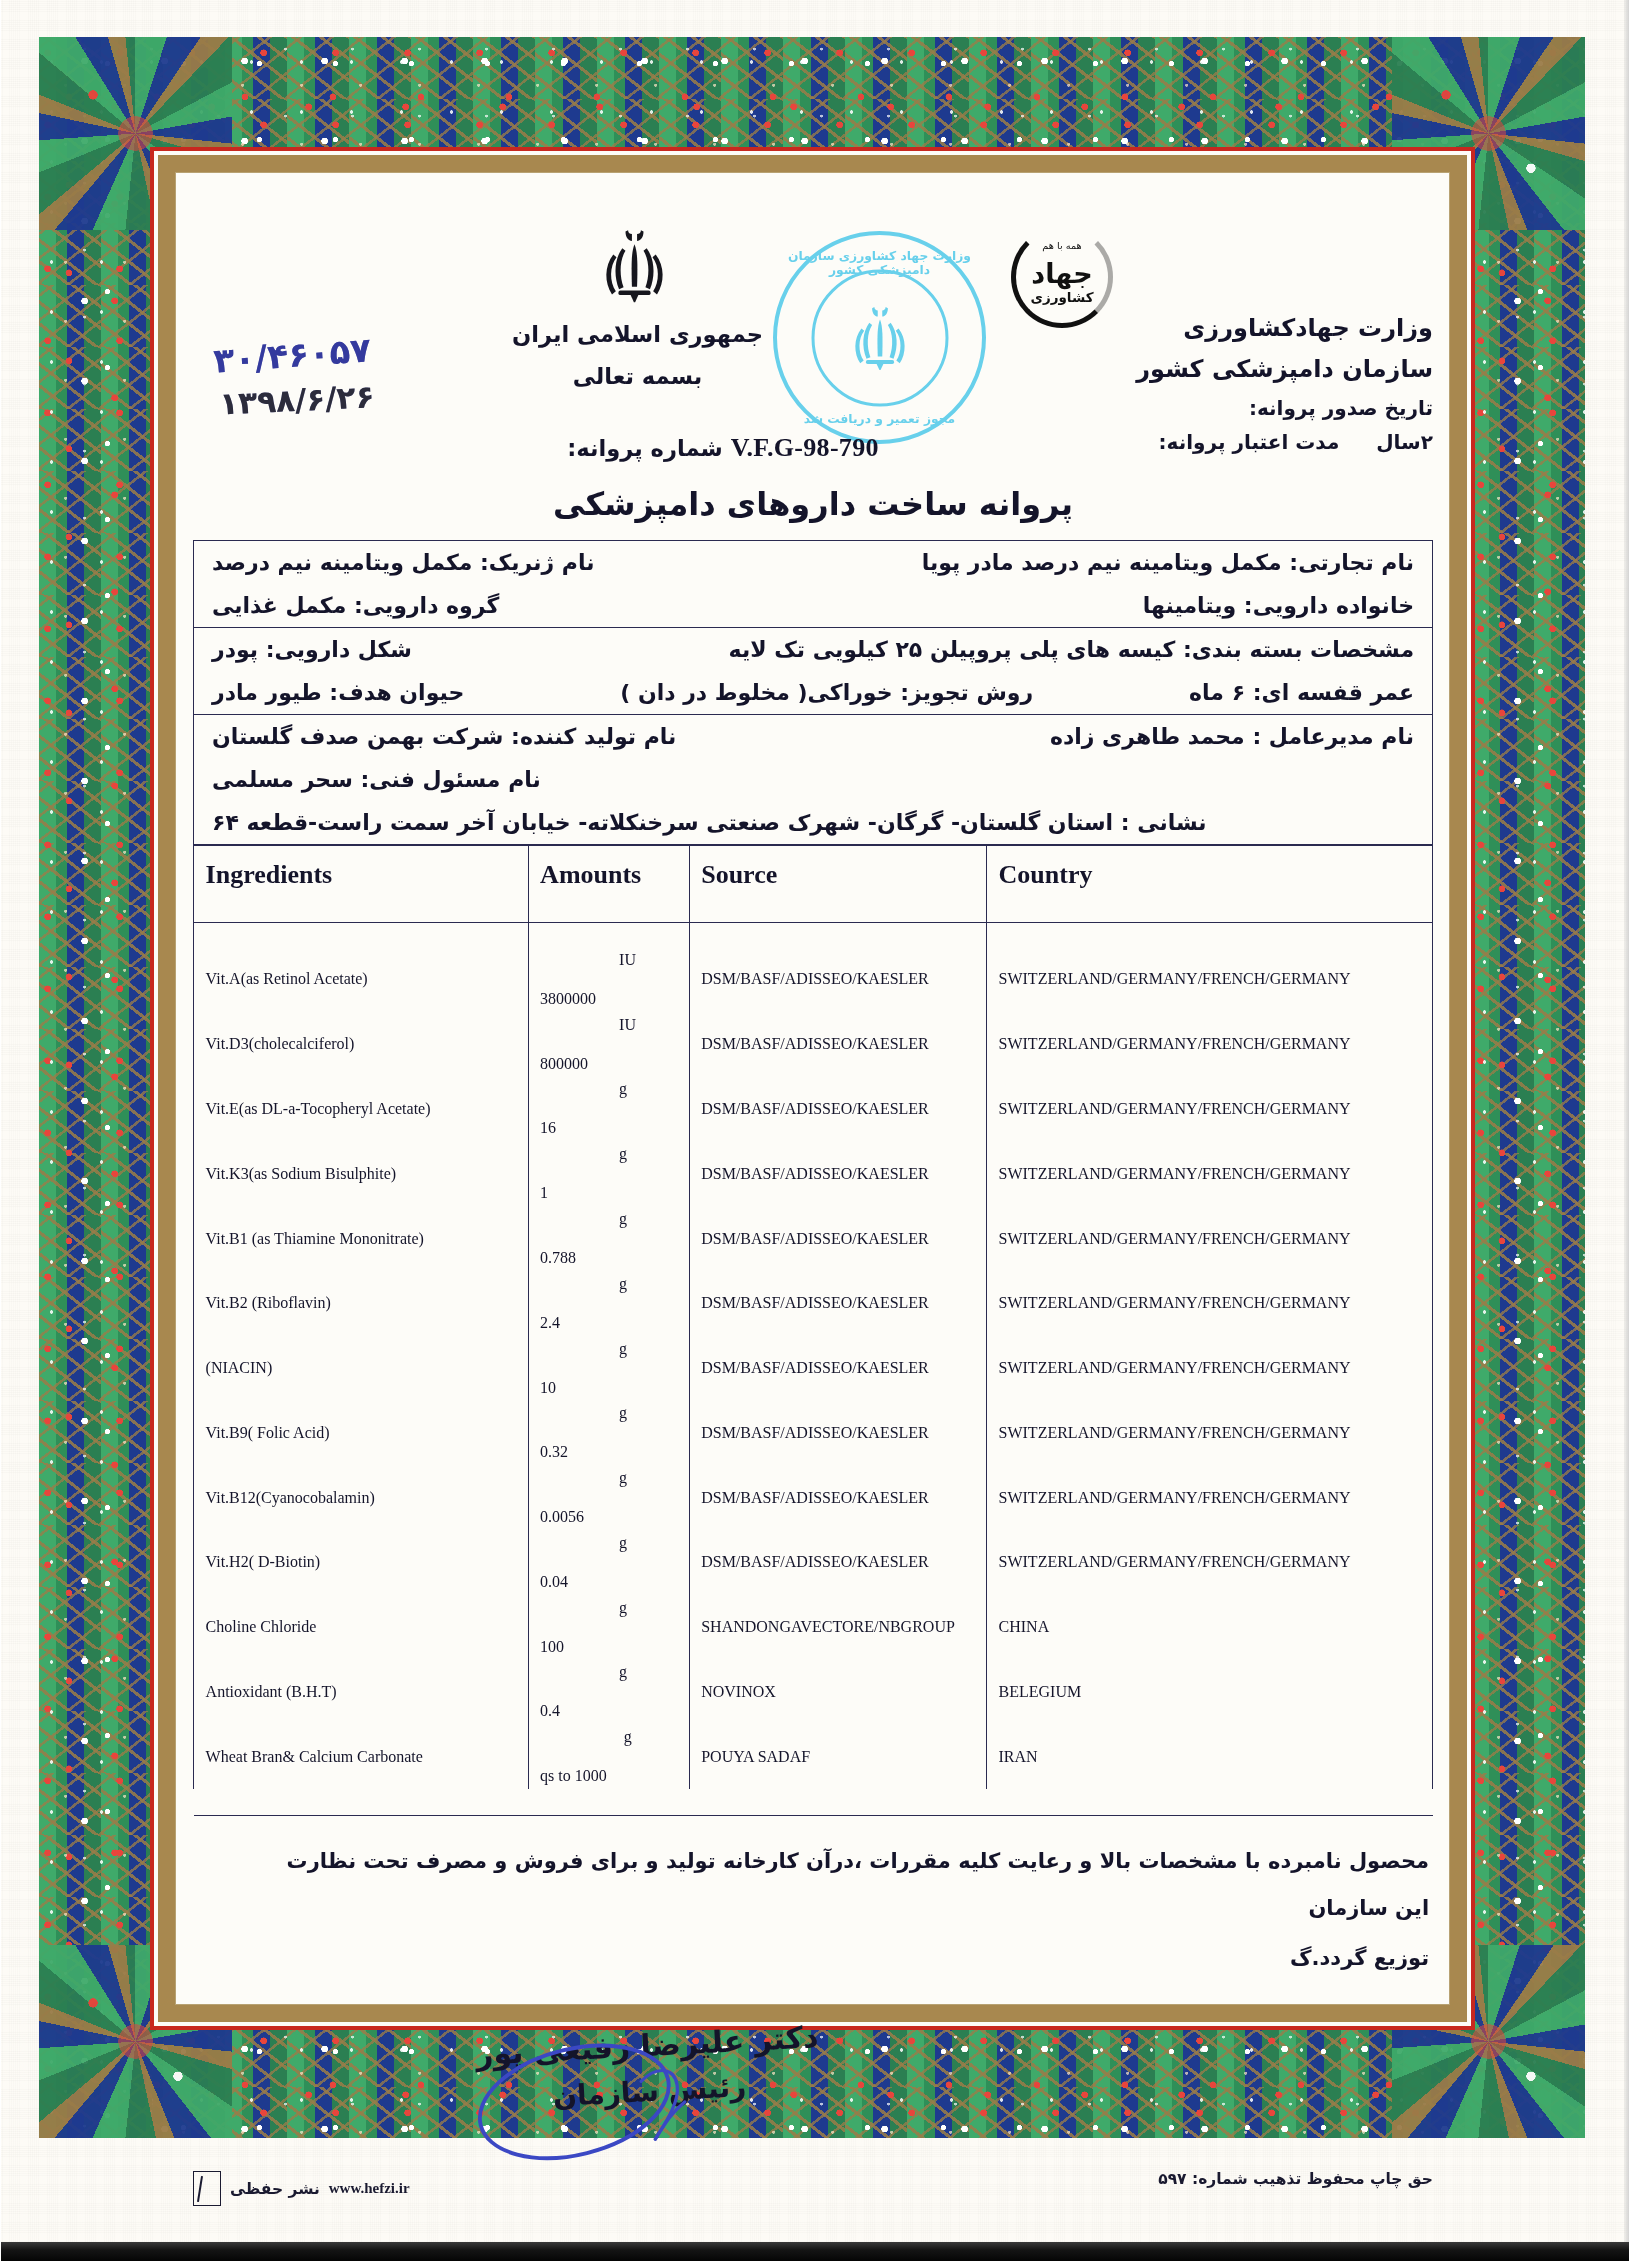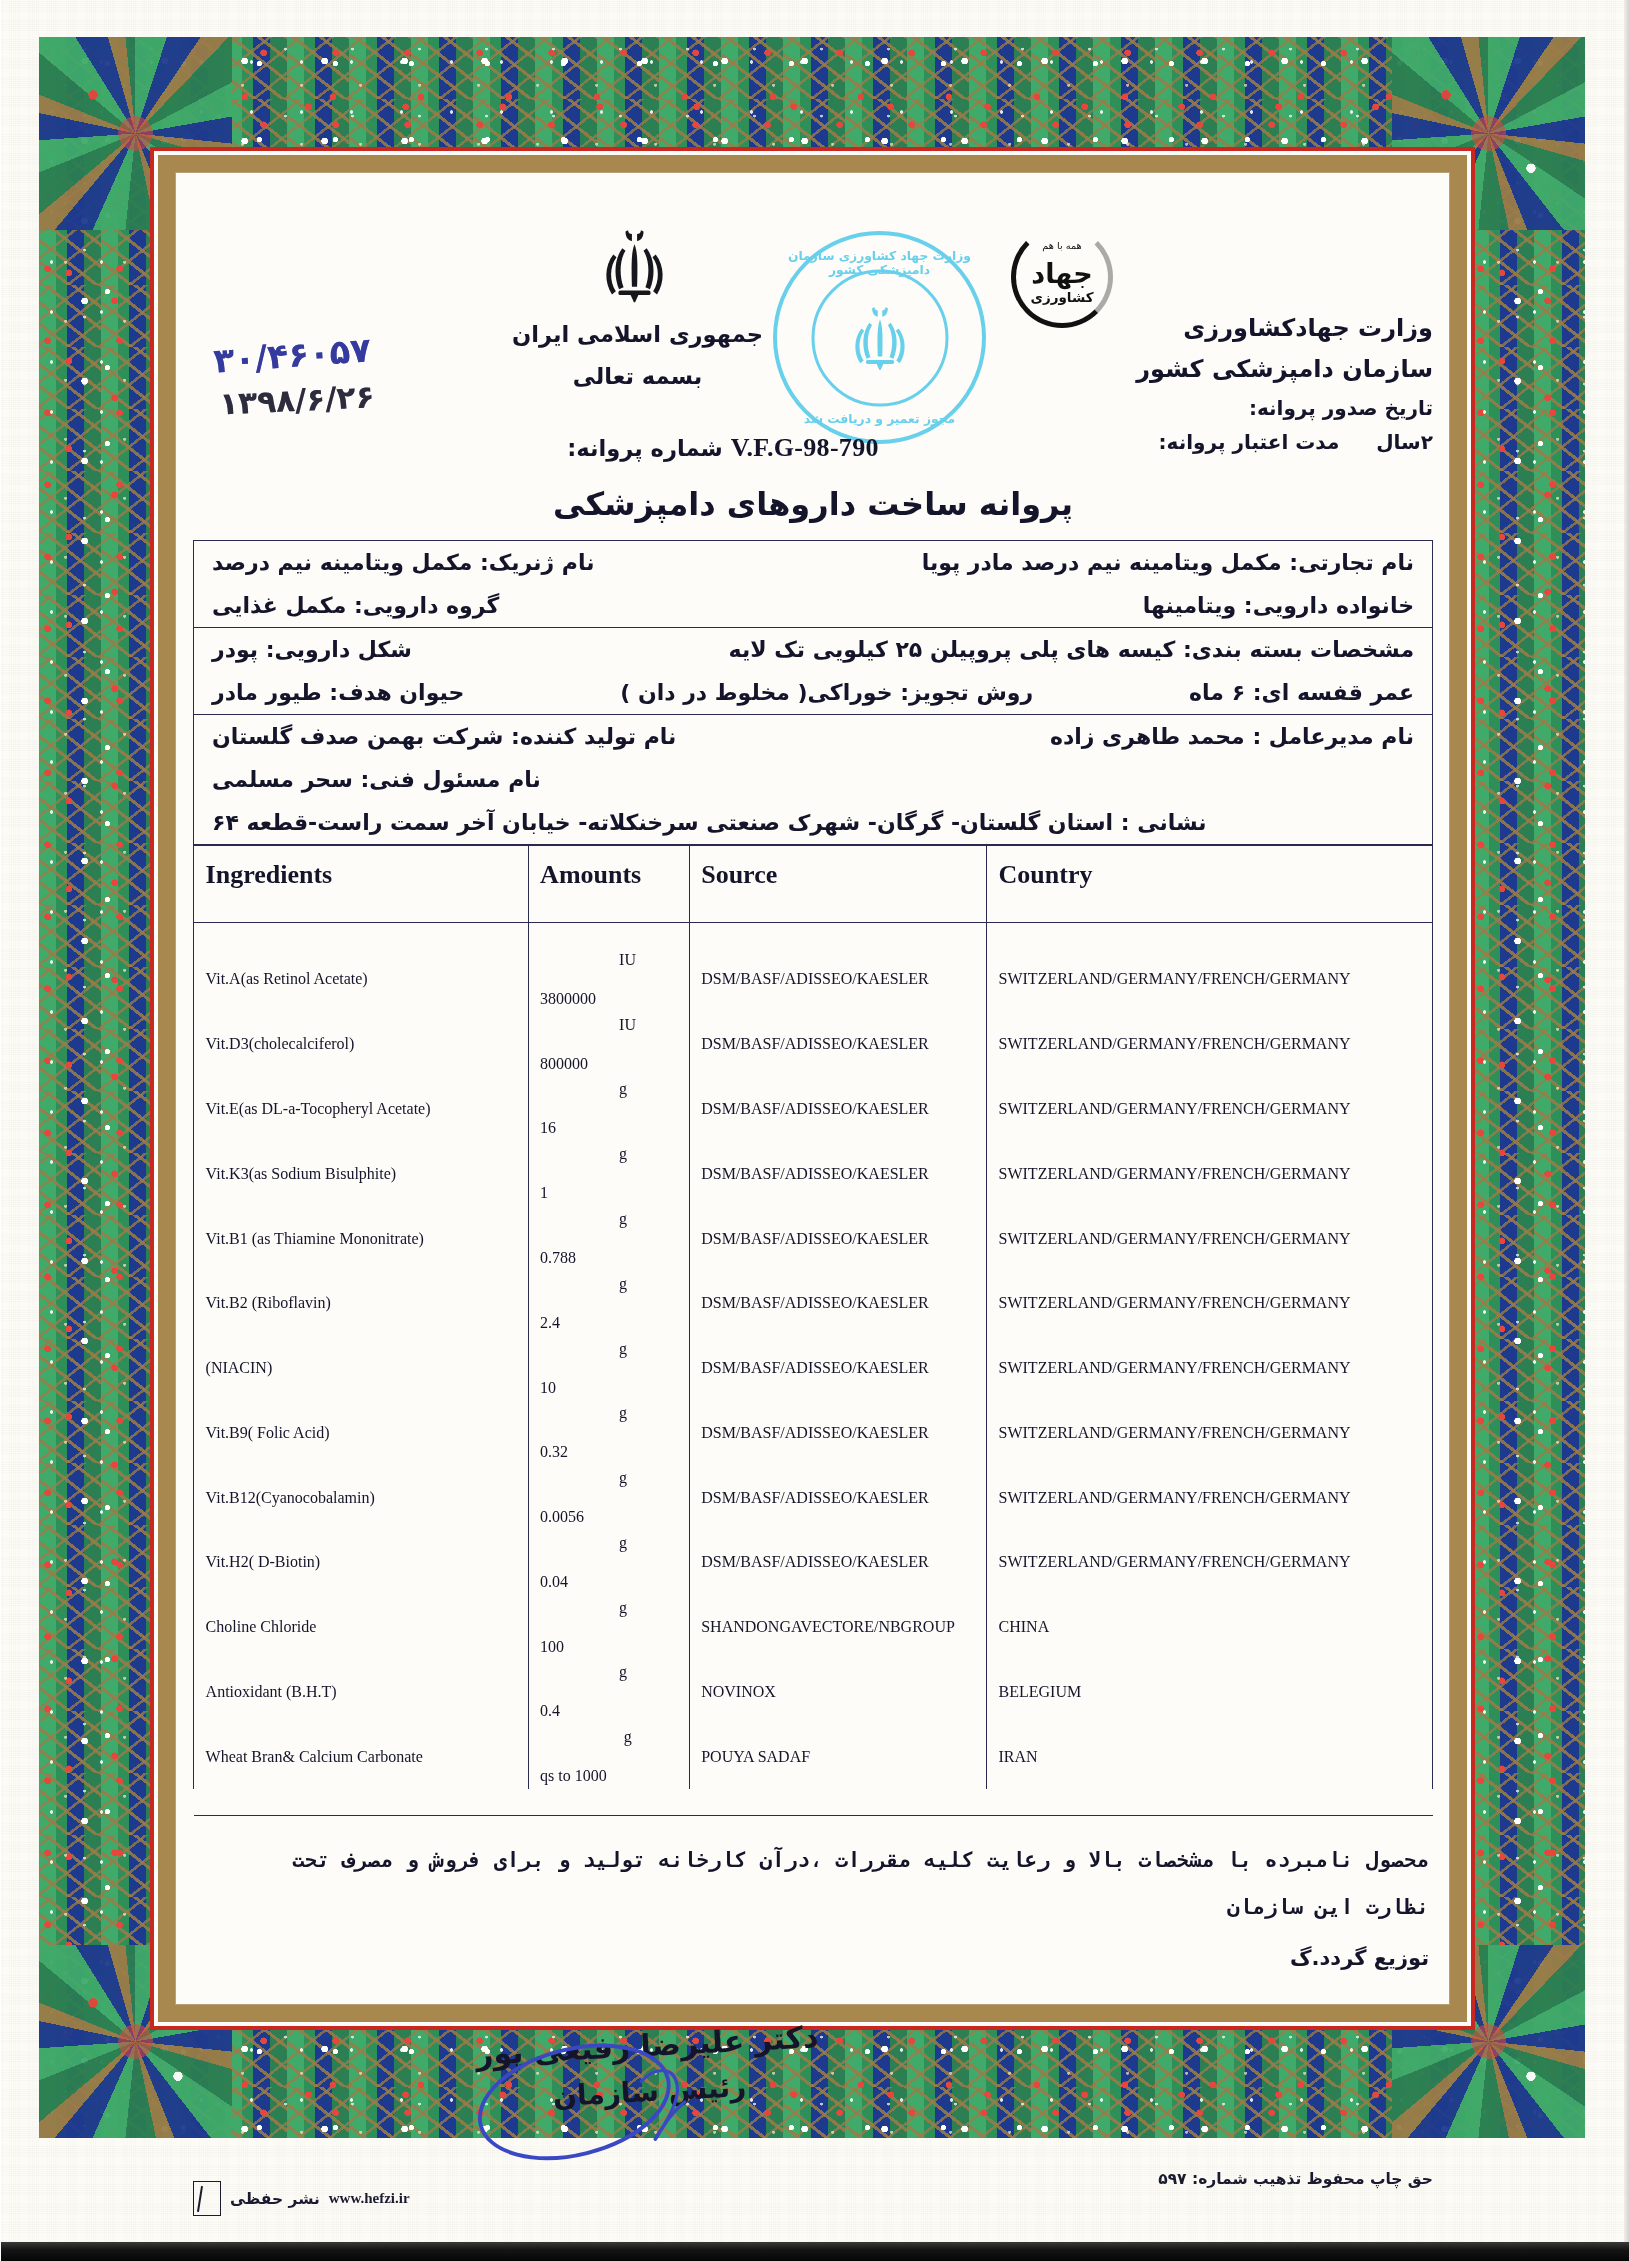--- a/index.html
+++ b/index.html
@@ -350,21 +350,21 @@
   
   .legal {
     margin-top: 22px;
     text-align: right;
     font-size: 21px;
     font-weight: 600;
     line-height: 2.25;
     padding: 0 3.9px;
   }
   .legal p { margin-bottom: 2.6px; }
-  .legal .l2 { padding-left: 58px; font-family: Liberation Mono, monospace; }
+  .legal .l2 { padding-left: 58px; }
 
   
   .signature-area {
     position: relative;
     margin-top: 40px;
     height: 148px;
   }
   .sig-text {
     position: absolute;
     left: 284px; top: 0;
@@ -386,21 +386,21 @@
   .footer {
     position: absolute;
     left: 193px; right: 197px;
     bottom: 50px;
     height: 45px;
     font-size: 15.5px;
     font-weight: 700;
     color: #1a1a30;
   }
   .footer-left  { position: absolute; right: 0; top: 3.9px; }
-  .footer-right { position: absolute; left: 0; top: 15px; display: flex; align-items: center; gap: 9px; direction: ltr; }
+  .footer-right { position: absolute; left: 0; top: 5px; display: flex; align-items: center; gap: 9px; direction: ltr; }
   .hefzi-mark {
     width: 28px; height: 35px;
     border: 1.9px solid #1a1a30;
     position: relative;
     display: inline-block;
   }
   .hefzi-mark::before {
     content:"";
     position:absolute; left:5.2px; top:3.9px; width:1.9px; height:26px;
     background:#1a1a30; transform: rotate(9deg);

